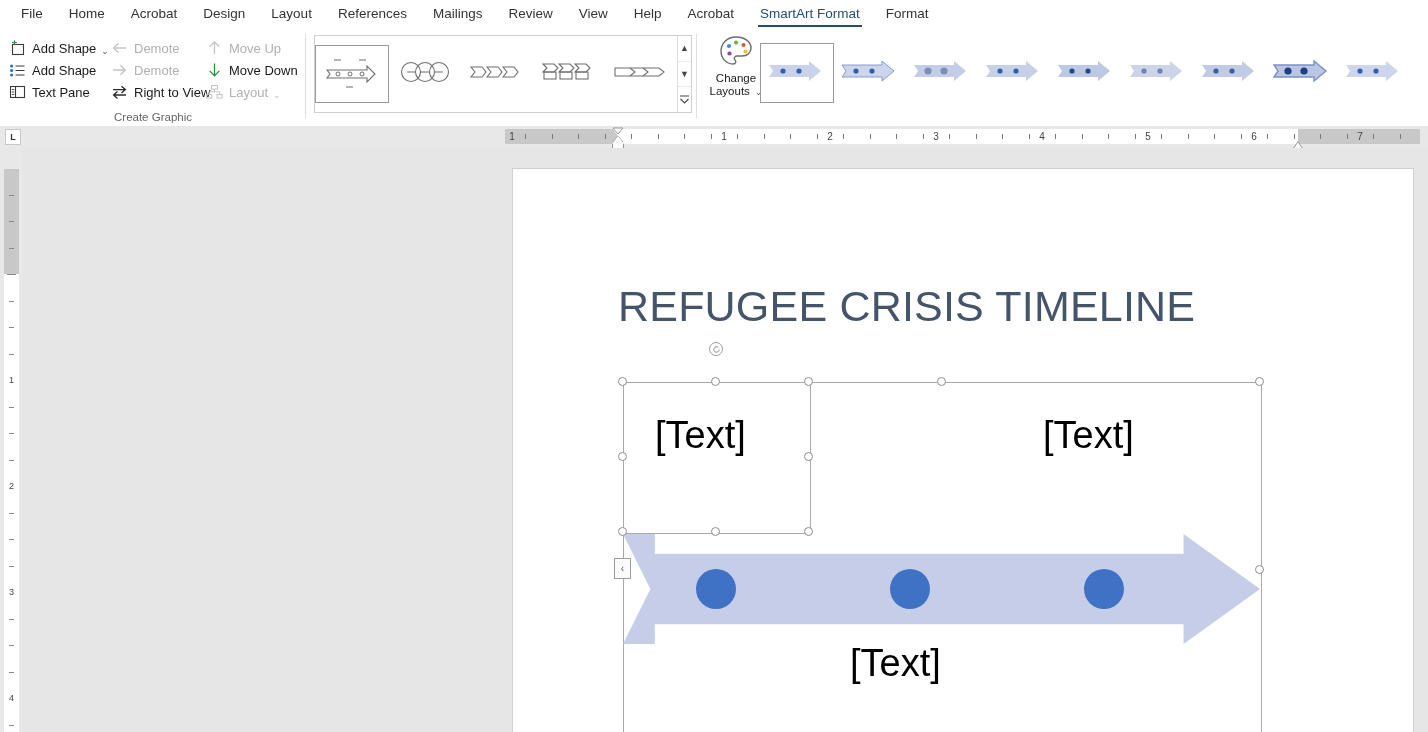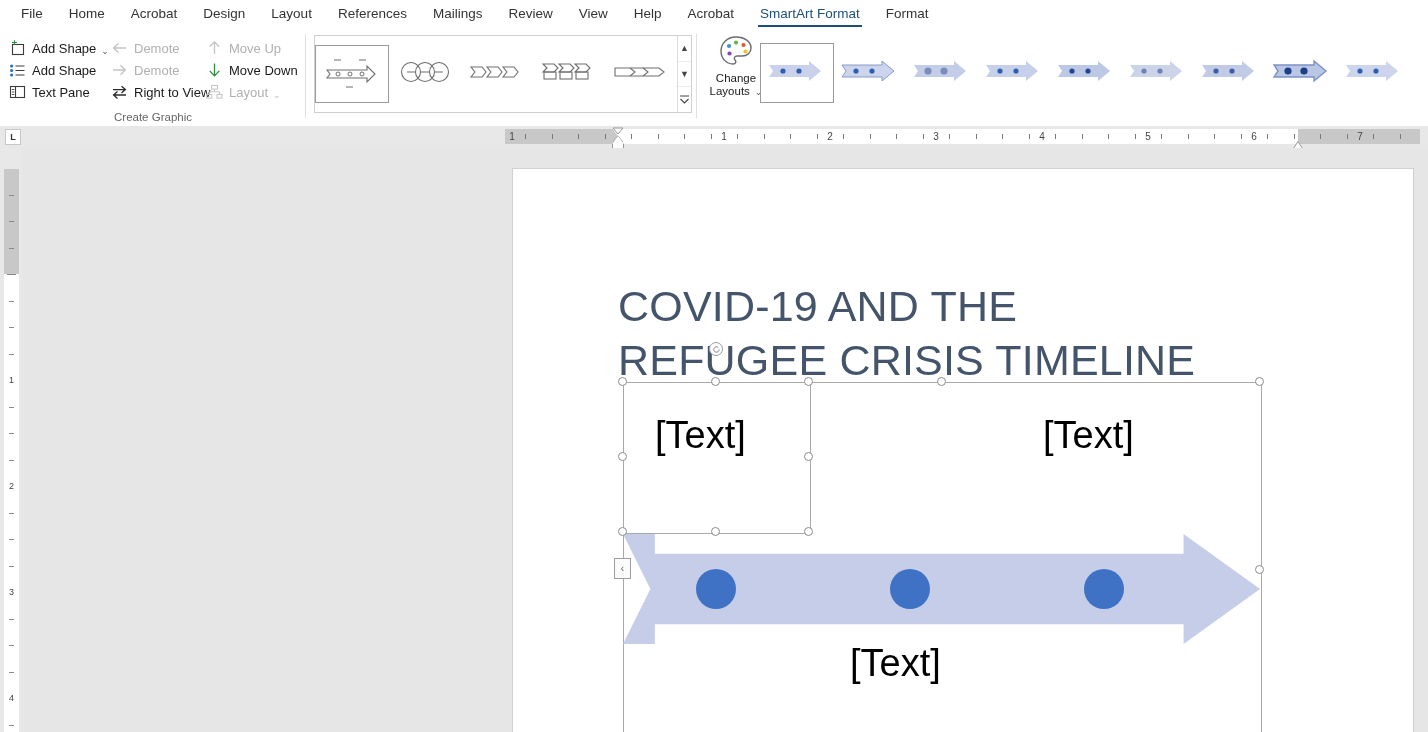--- a/index.html
+++ b/index.html
@@ -530,21 +530,20 @@
         <div class="vr-tick" style="top: 497px;"></div>
         <div class="vr-tick" style="top: 523.5px;"></div>
         <div class="vr-tick" style="top: 576.5px;"></div>
       </div>
   </div>
 
   <div class="canvas">
     <div class="page">
 
       <div class="doc-title">
-        <div>COVID-19 AND THE</div>
         <div>REFUGEE CRISIS TIMELINE</div>
       </div>
 
       <div class="smartart">
 
         <div class="sa-frame"></div>
         <div class="sa-frame2"></div>
 
         <div class="inner-sel"></div>
 

